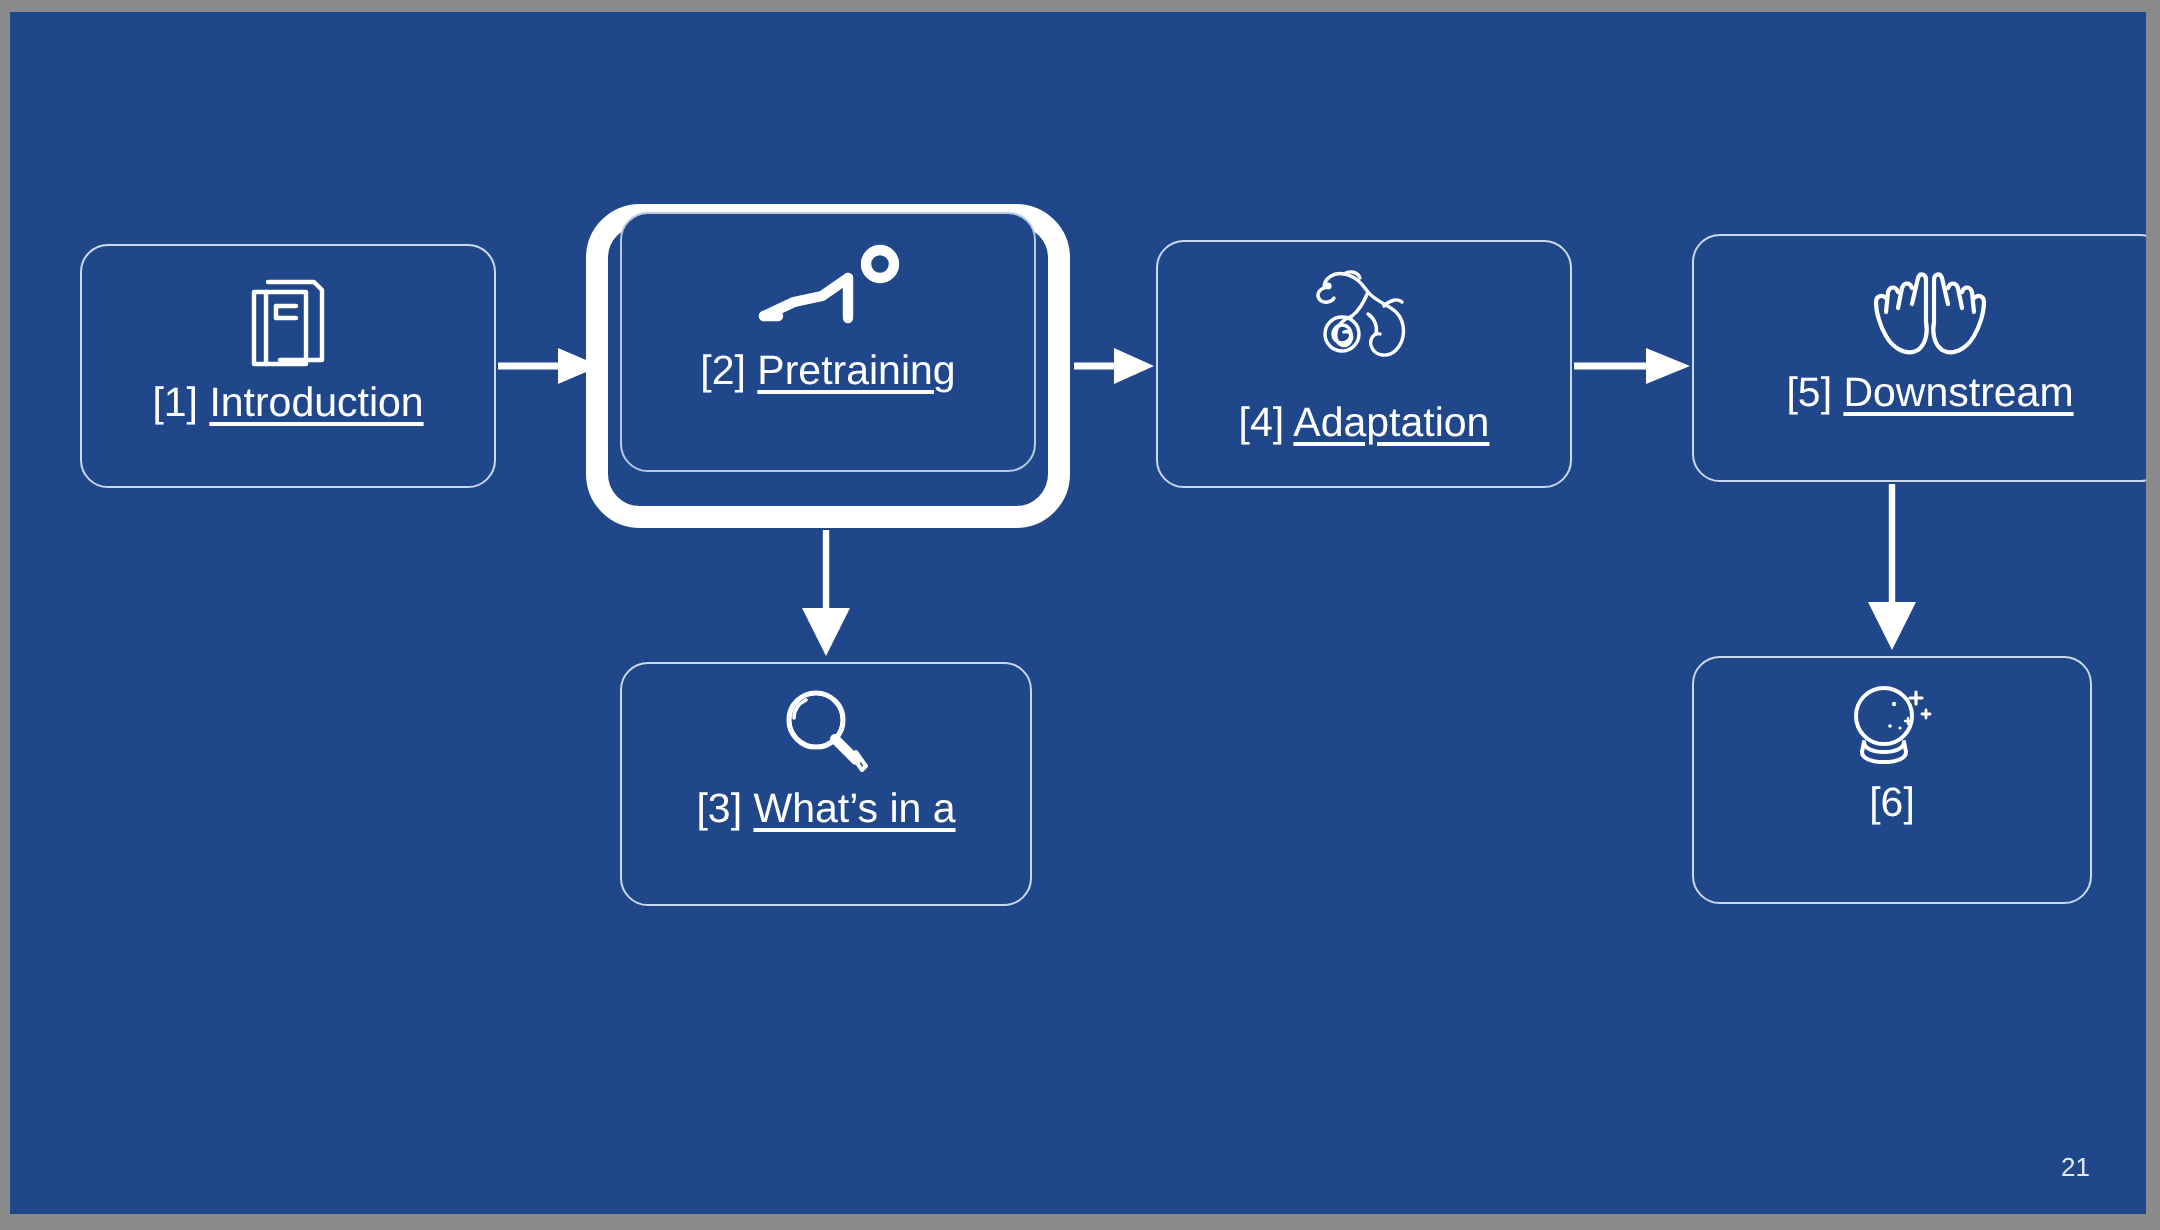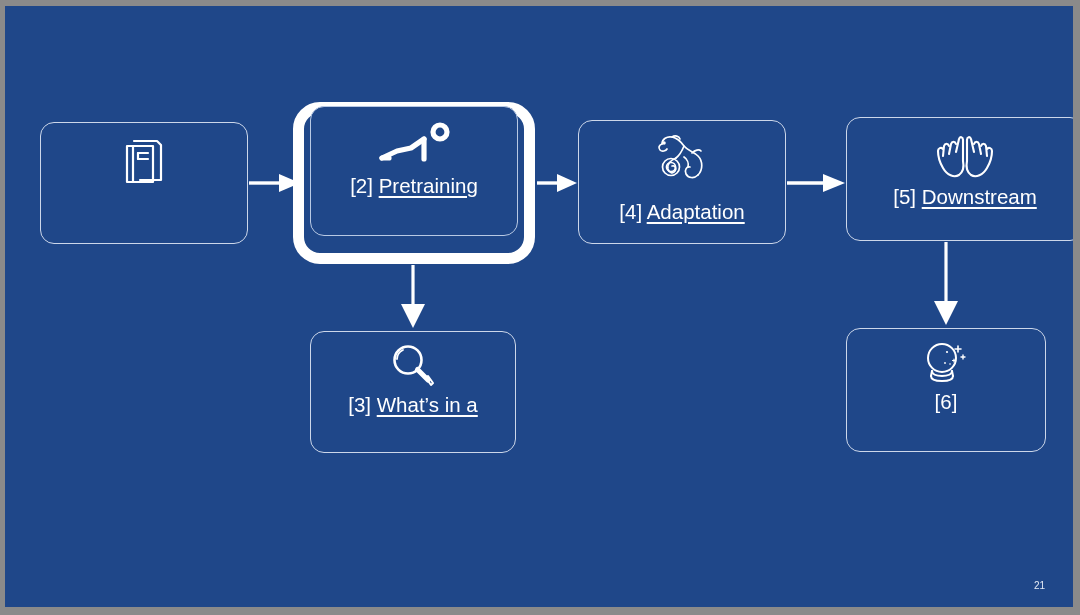--- a/index.html
+++ b/index.html
@@ -104,21 +104,21 @@
     position: absolute;
     pointer-events: none;
   }
 
   
   #page-number {
     position: absolute;
     right: 28px;
     bottom: 16px;
     color: #e4ebf6;
-    font-size: 10px;
+    font-size: 13px;
   }
 </style>
 </head>
 <body>
 
 <div id="slide">
 
 
   <svg class="conn" style="left:0; top:0; width:1068px; height:601px;" viewBox="0 0 1068 601">
 
@@ -155,20 +155,24 @@
       <svg width="44" height="50" viewBox="0 0 44 50">
         <g fill="none" stroke="#ffffff" stroke-width="2.2" stroke-linejoin="round" stroke-linecap="round">
           <path d="M12 5 H35 L39 9 V44 H18"></path>
           <path d="M5 10 H31 V46 H5 Z"></path>
           <path d="M11 10 V46"></path>
           <path d="M16 17 H26"></path>
           <path d="M16 23 H26"></path>
           <path d="M16 17 V23"></path>
         </g>
       </svg>
+    </div>
+    <div class="label">
+      <span>[1]</span>
+      <span class="u">Introduction</span>
     </div>
   </div>
 
   <div class="node" id="node-2">
     <div class="icon">
       <svg width="78" height="48" viewBox="0 0 78 48">
         <g fill="none" stroke="#ffffff" stroke-width="5.2" stroke-linejoin="round" stroke-linecap="round">
           <circle cx="65" cy="11" r="7"></circle>
           <path d="M7 37 L22 30 L36 27 L49 18"></path>
           <path d="M49 18 L49 38"></path>

